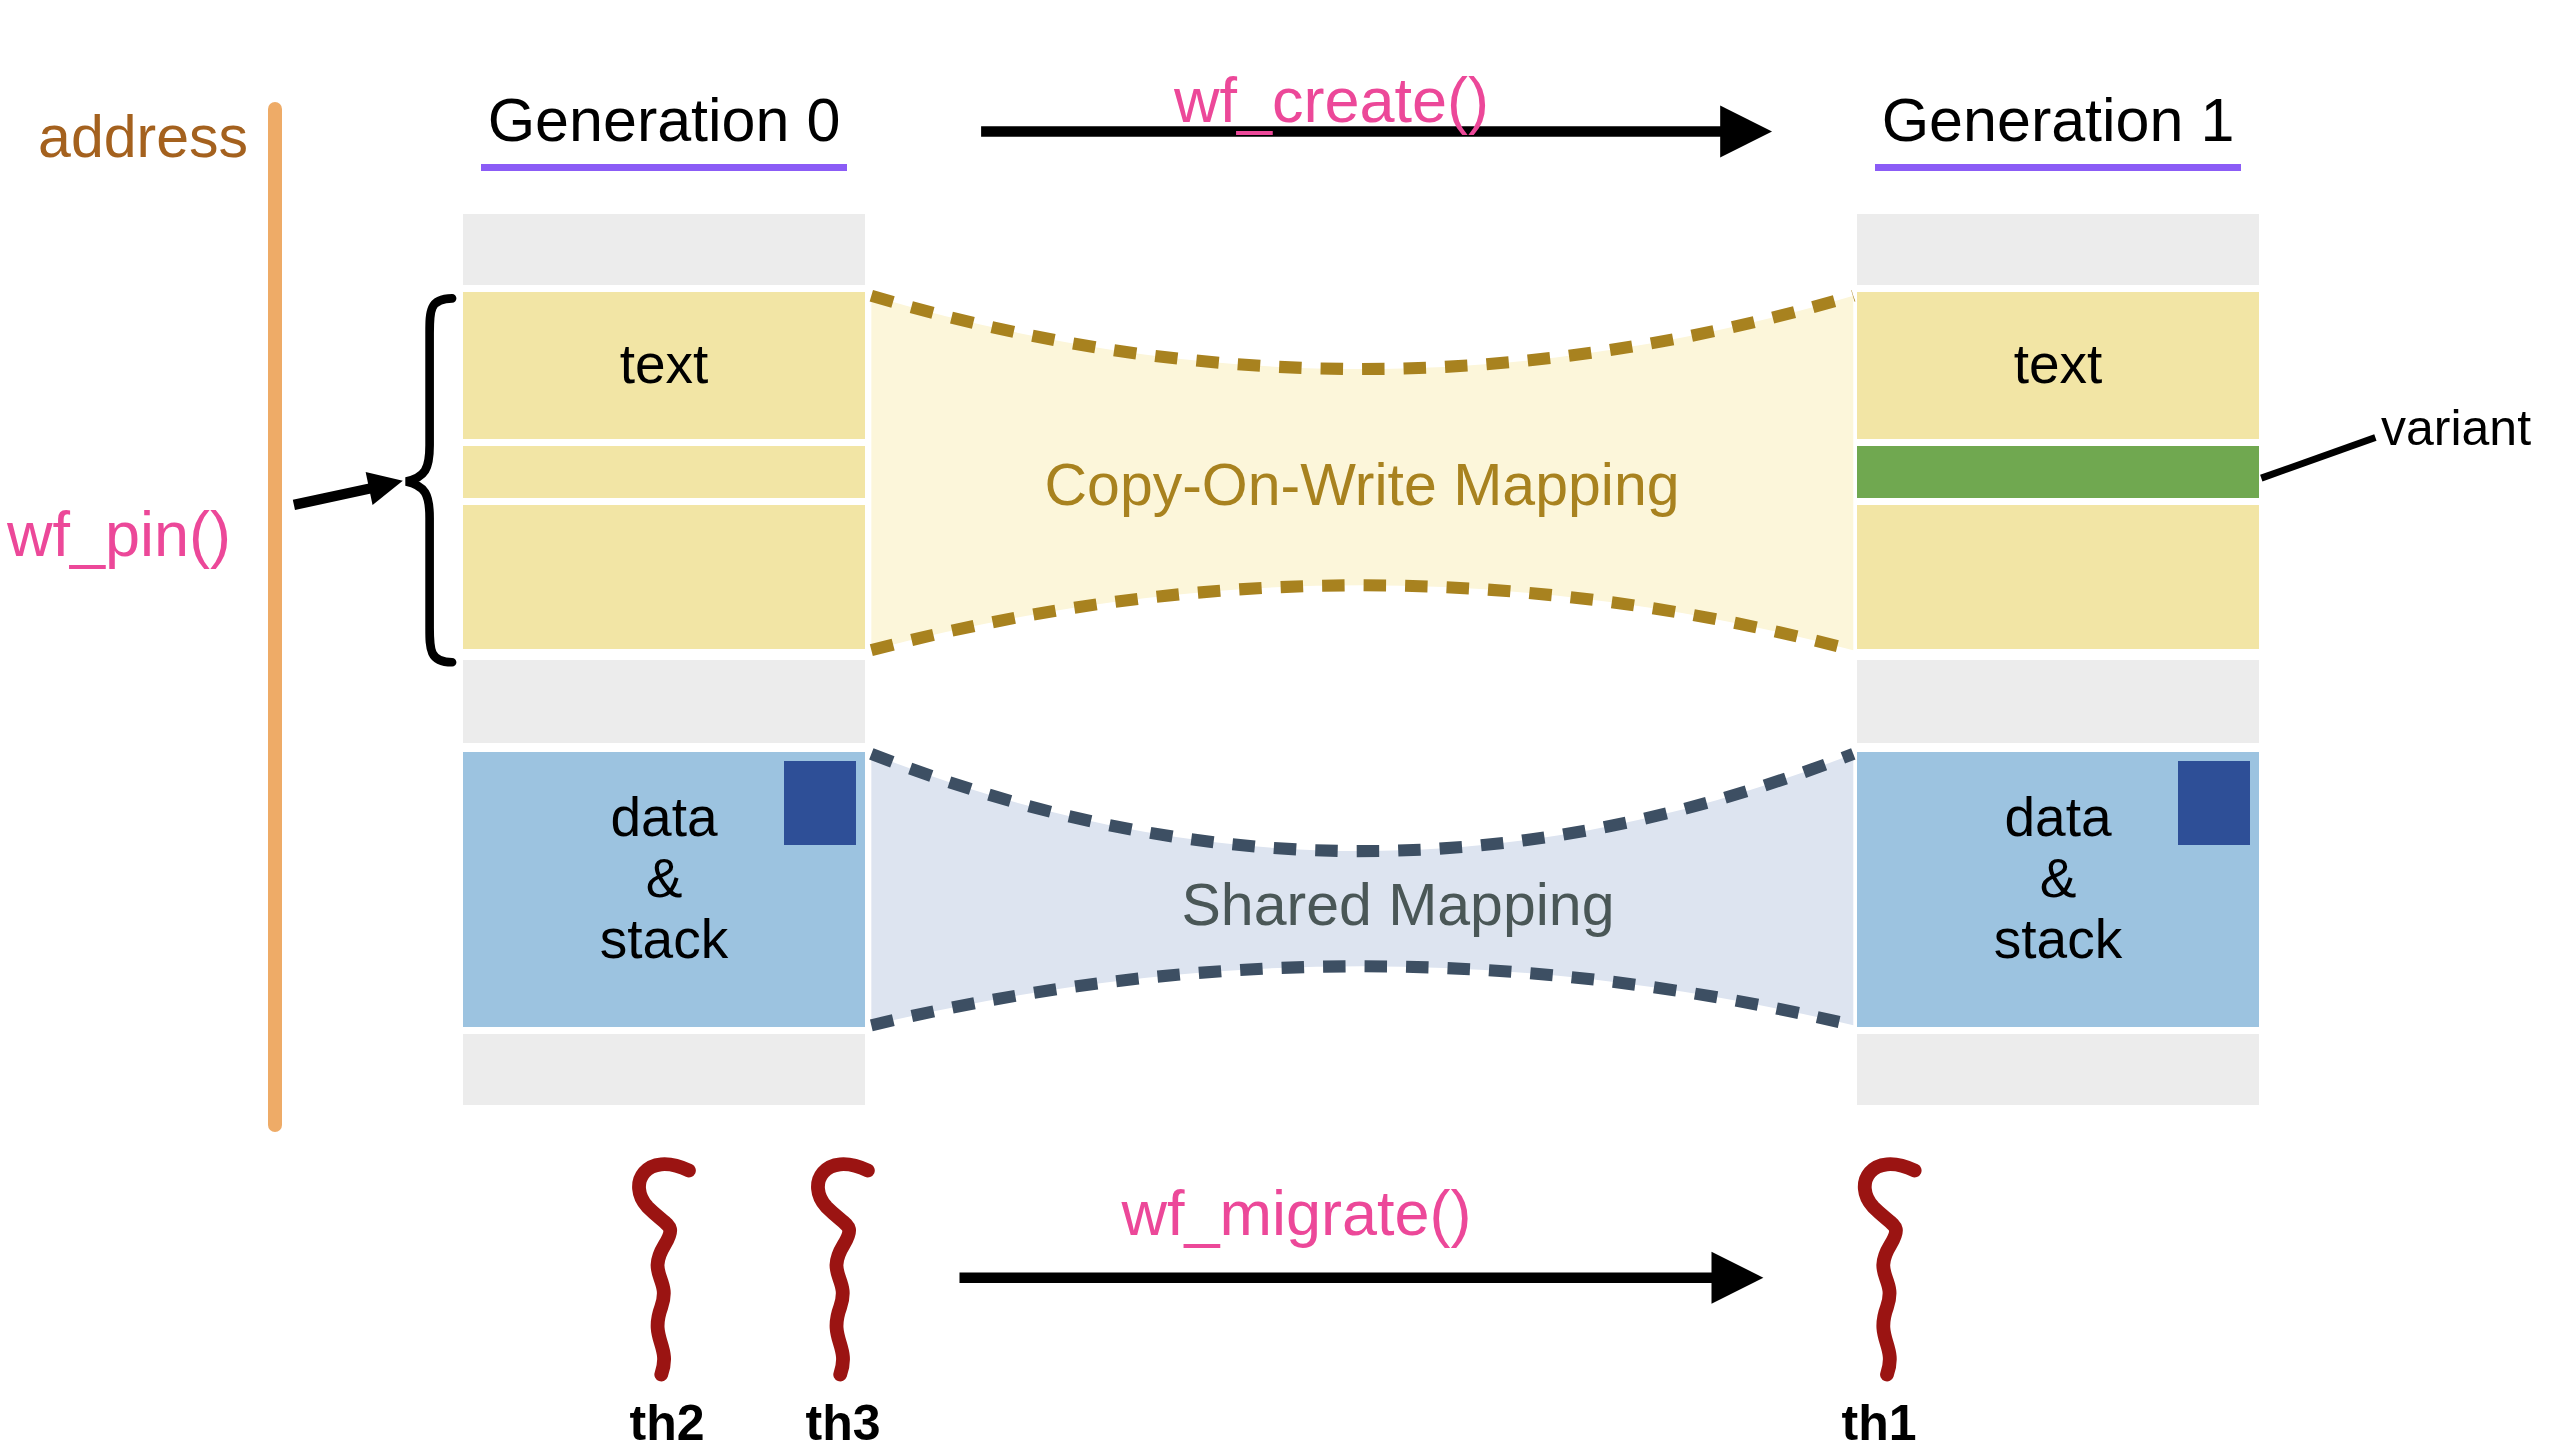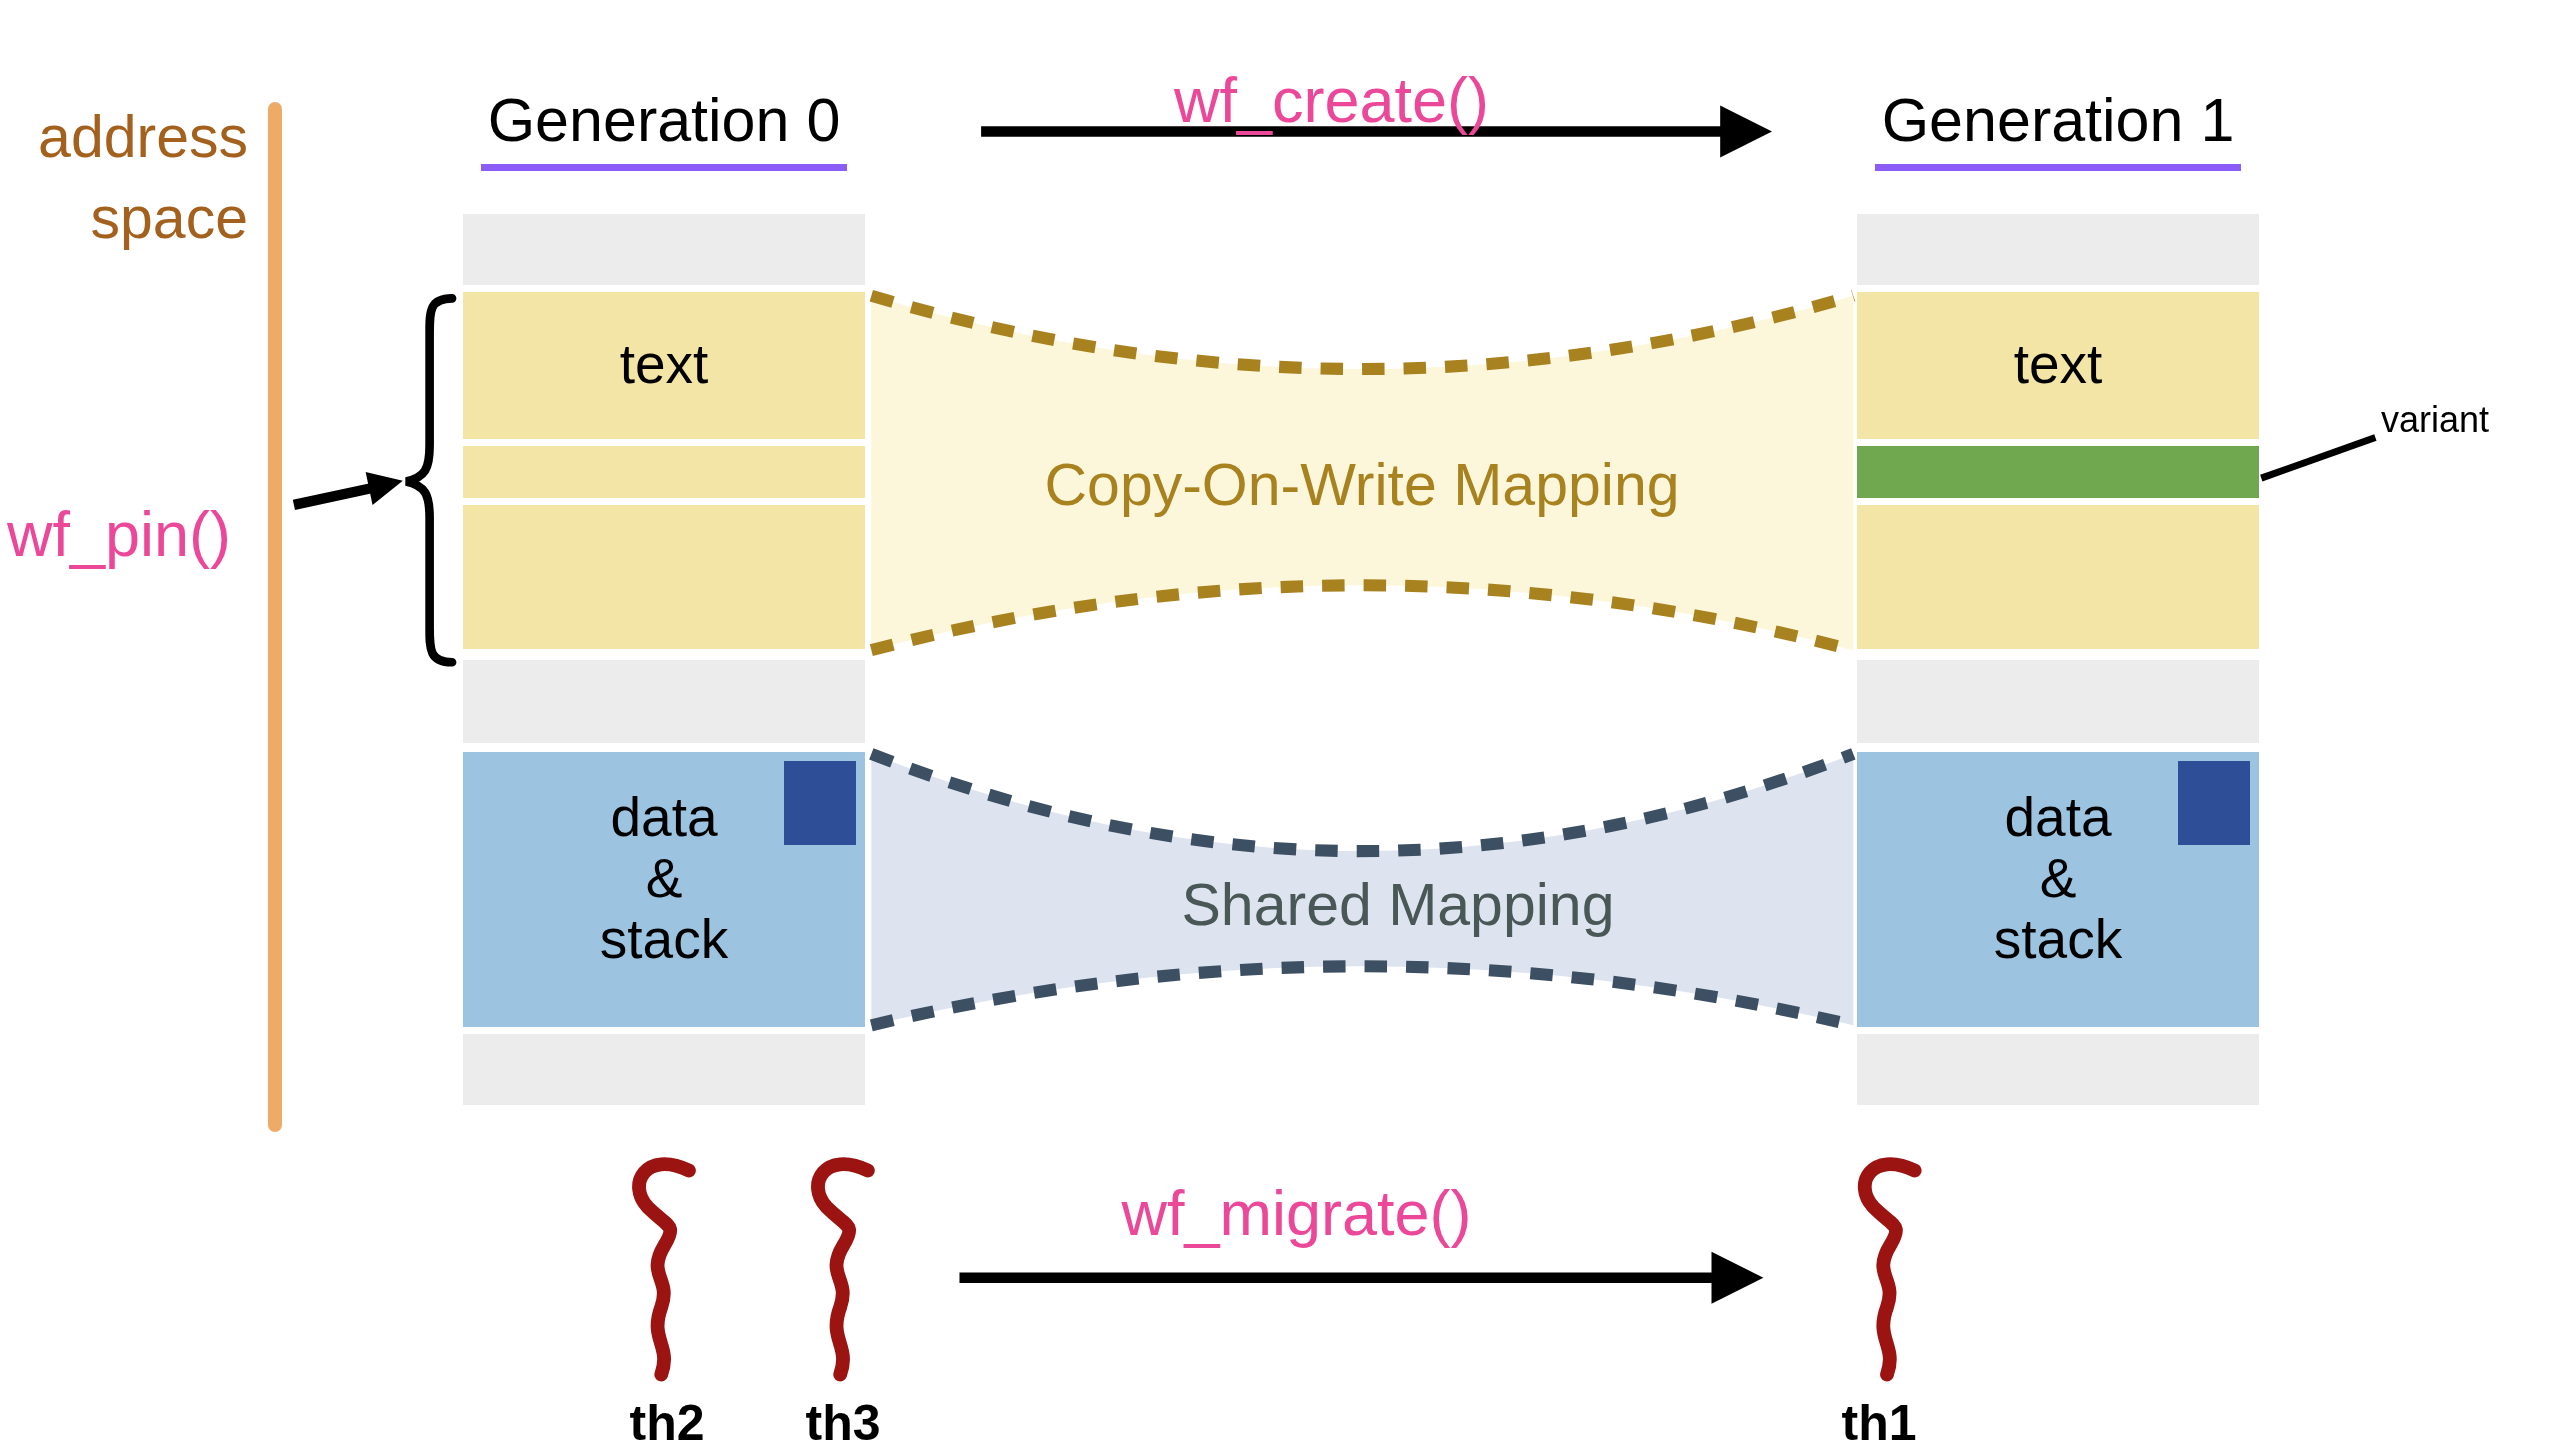--- a/index.html
+++ b/index.html
@@ -52,21 +52,21 @@
     background:var(--orange);border-radius:7px;z-index:2;
   }
   .cow-lab{
     position:absolute;left:871px;top:451px;width:982px;text-align:center;
     font-size:59px;color:var(--gold);z-index:4;
   }
   .shared-lab{
     position:absolute;left:871px;top:871px;width:982px;text-align:center;
     font-size:59px;color:var(--slate-text);z-index:4;padding-left:36px;
   }
-  .variant-lab{position:absolute;left:2381px;top:399px;font-size:36px;color:#000;z-index:4;}
+  .variant-lab{position:absolute;left:2381px;top:399px;font-size:50px;color:#000;z-index:4;}
   .th-lab{
     position:absolute;top:1394px;transform:translateX(-50%);
     font-size:50px;font-weight:600;color:#000;z-index:4;
   }
 </style>
 </head>
 <body>
 
 <div class="page">
 
@@ -76,21 +76,20 @@
     <path d="M1008,342 C1390,455 1760,455 2144,342" fill="none" stroke="var(--gold)" stroke-width="14" stroke-dasharray="26 22"></path>
     <path d="M1008,752 C1390,652 1760,652 2144,752" fill="none" stroke="var(--gold)" stroke-width="14" stroke-dasharray="26 22"></path>
 
     <path d="M1008,872 C1390,1022 1760,1022 2144,872 L2144,1186 C1760,1095 1390,1095 1008,1186 Z" fill="var(--shared-fill)" stroke="none"></path>
     <path d="M1008,872 C1390,1022 1760,1022 2144,872" fill="none" stroke="var(--slate)" stroke-width="14" stroke-dasharray="26 22"></path>
     <path d="M1008,1186 C1390,1095 1760,1095 2144,1186" fill="none" stroke="var(--slate)" stroke-width="14" stroke-dasharray="26 22"></path>
   </svg>
 
   <div class="addr">
     <span style="display:block">address</span>
-    <span style="display:block">space</span>
   </div>
   <div class="orange-line"></div>
   <div class="fn-label" style="left:7px;top:498px;">wf_pin()</div>
 
   <div class="gen-header" style="left:463px;top:85px;">
     <span>Generation 0</span>
   </div>
   <div class="gen-header" style="left:1857px;top:85px;">
     <span>Generation 1</span>
   </div>

